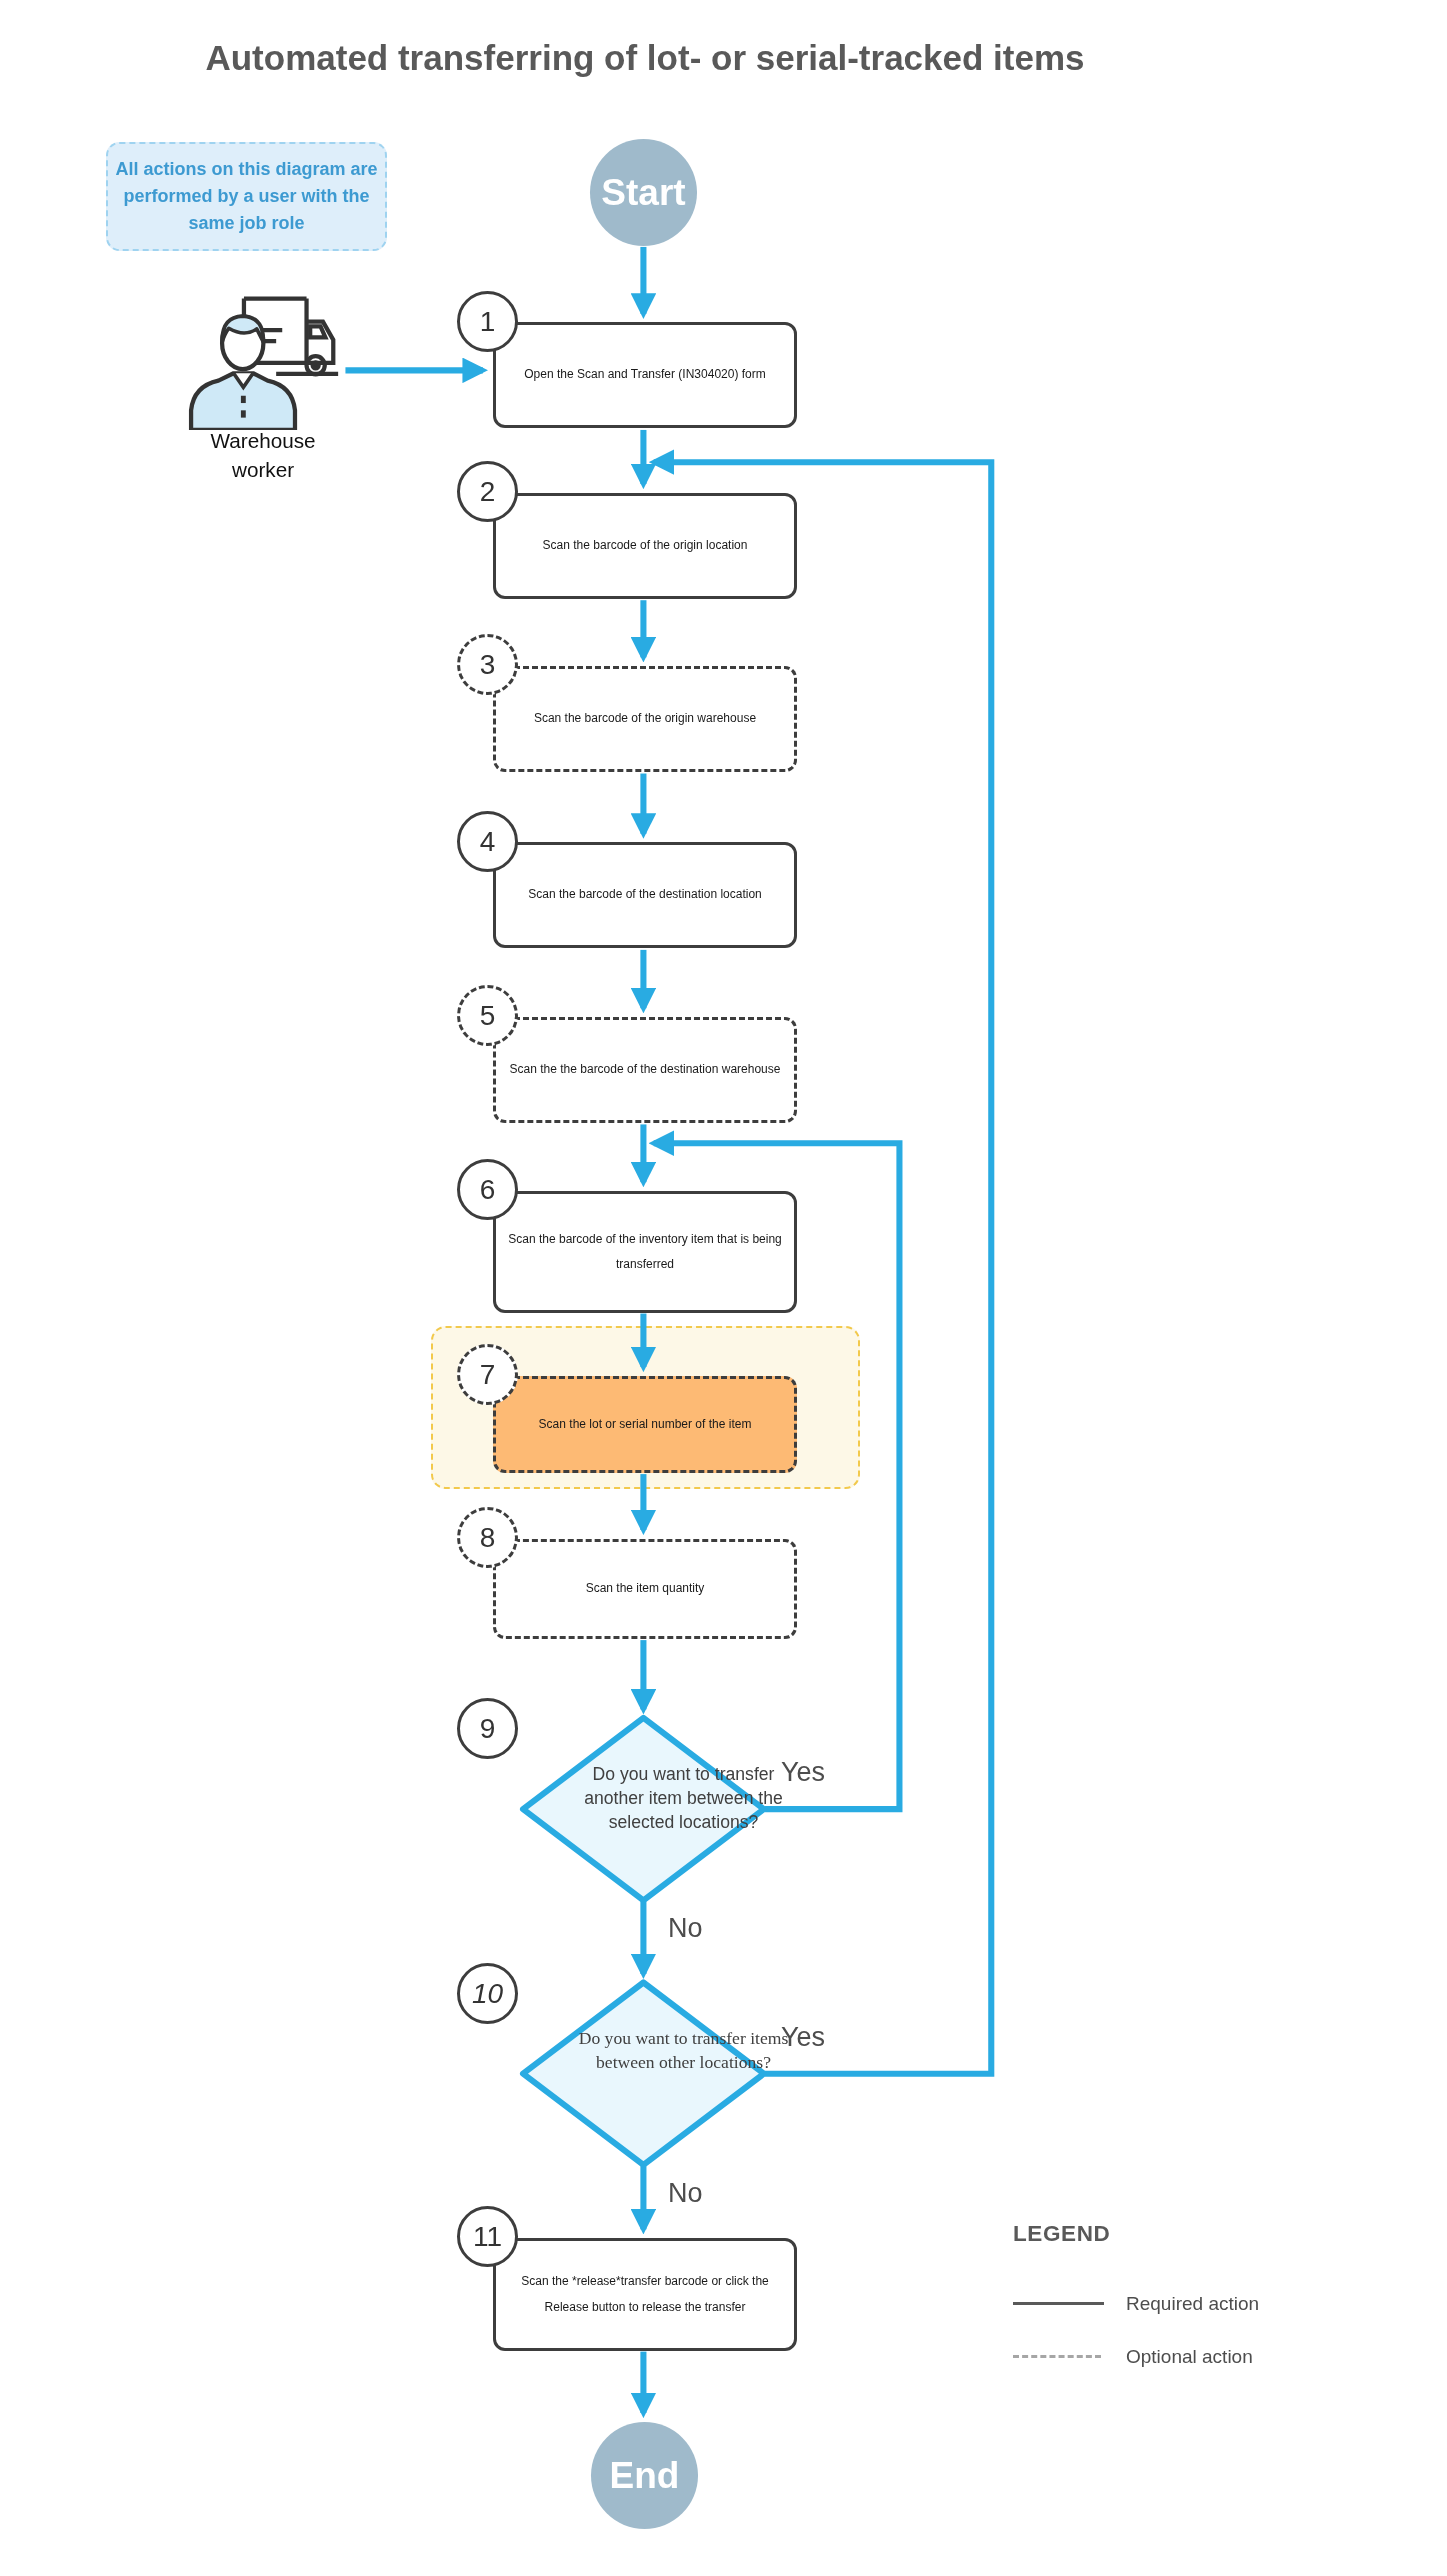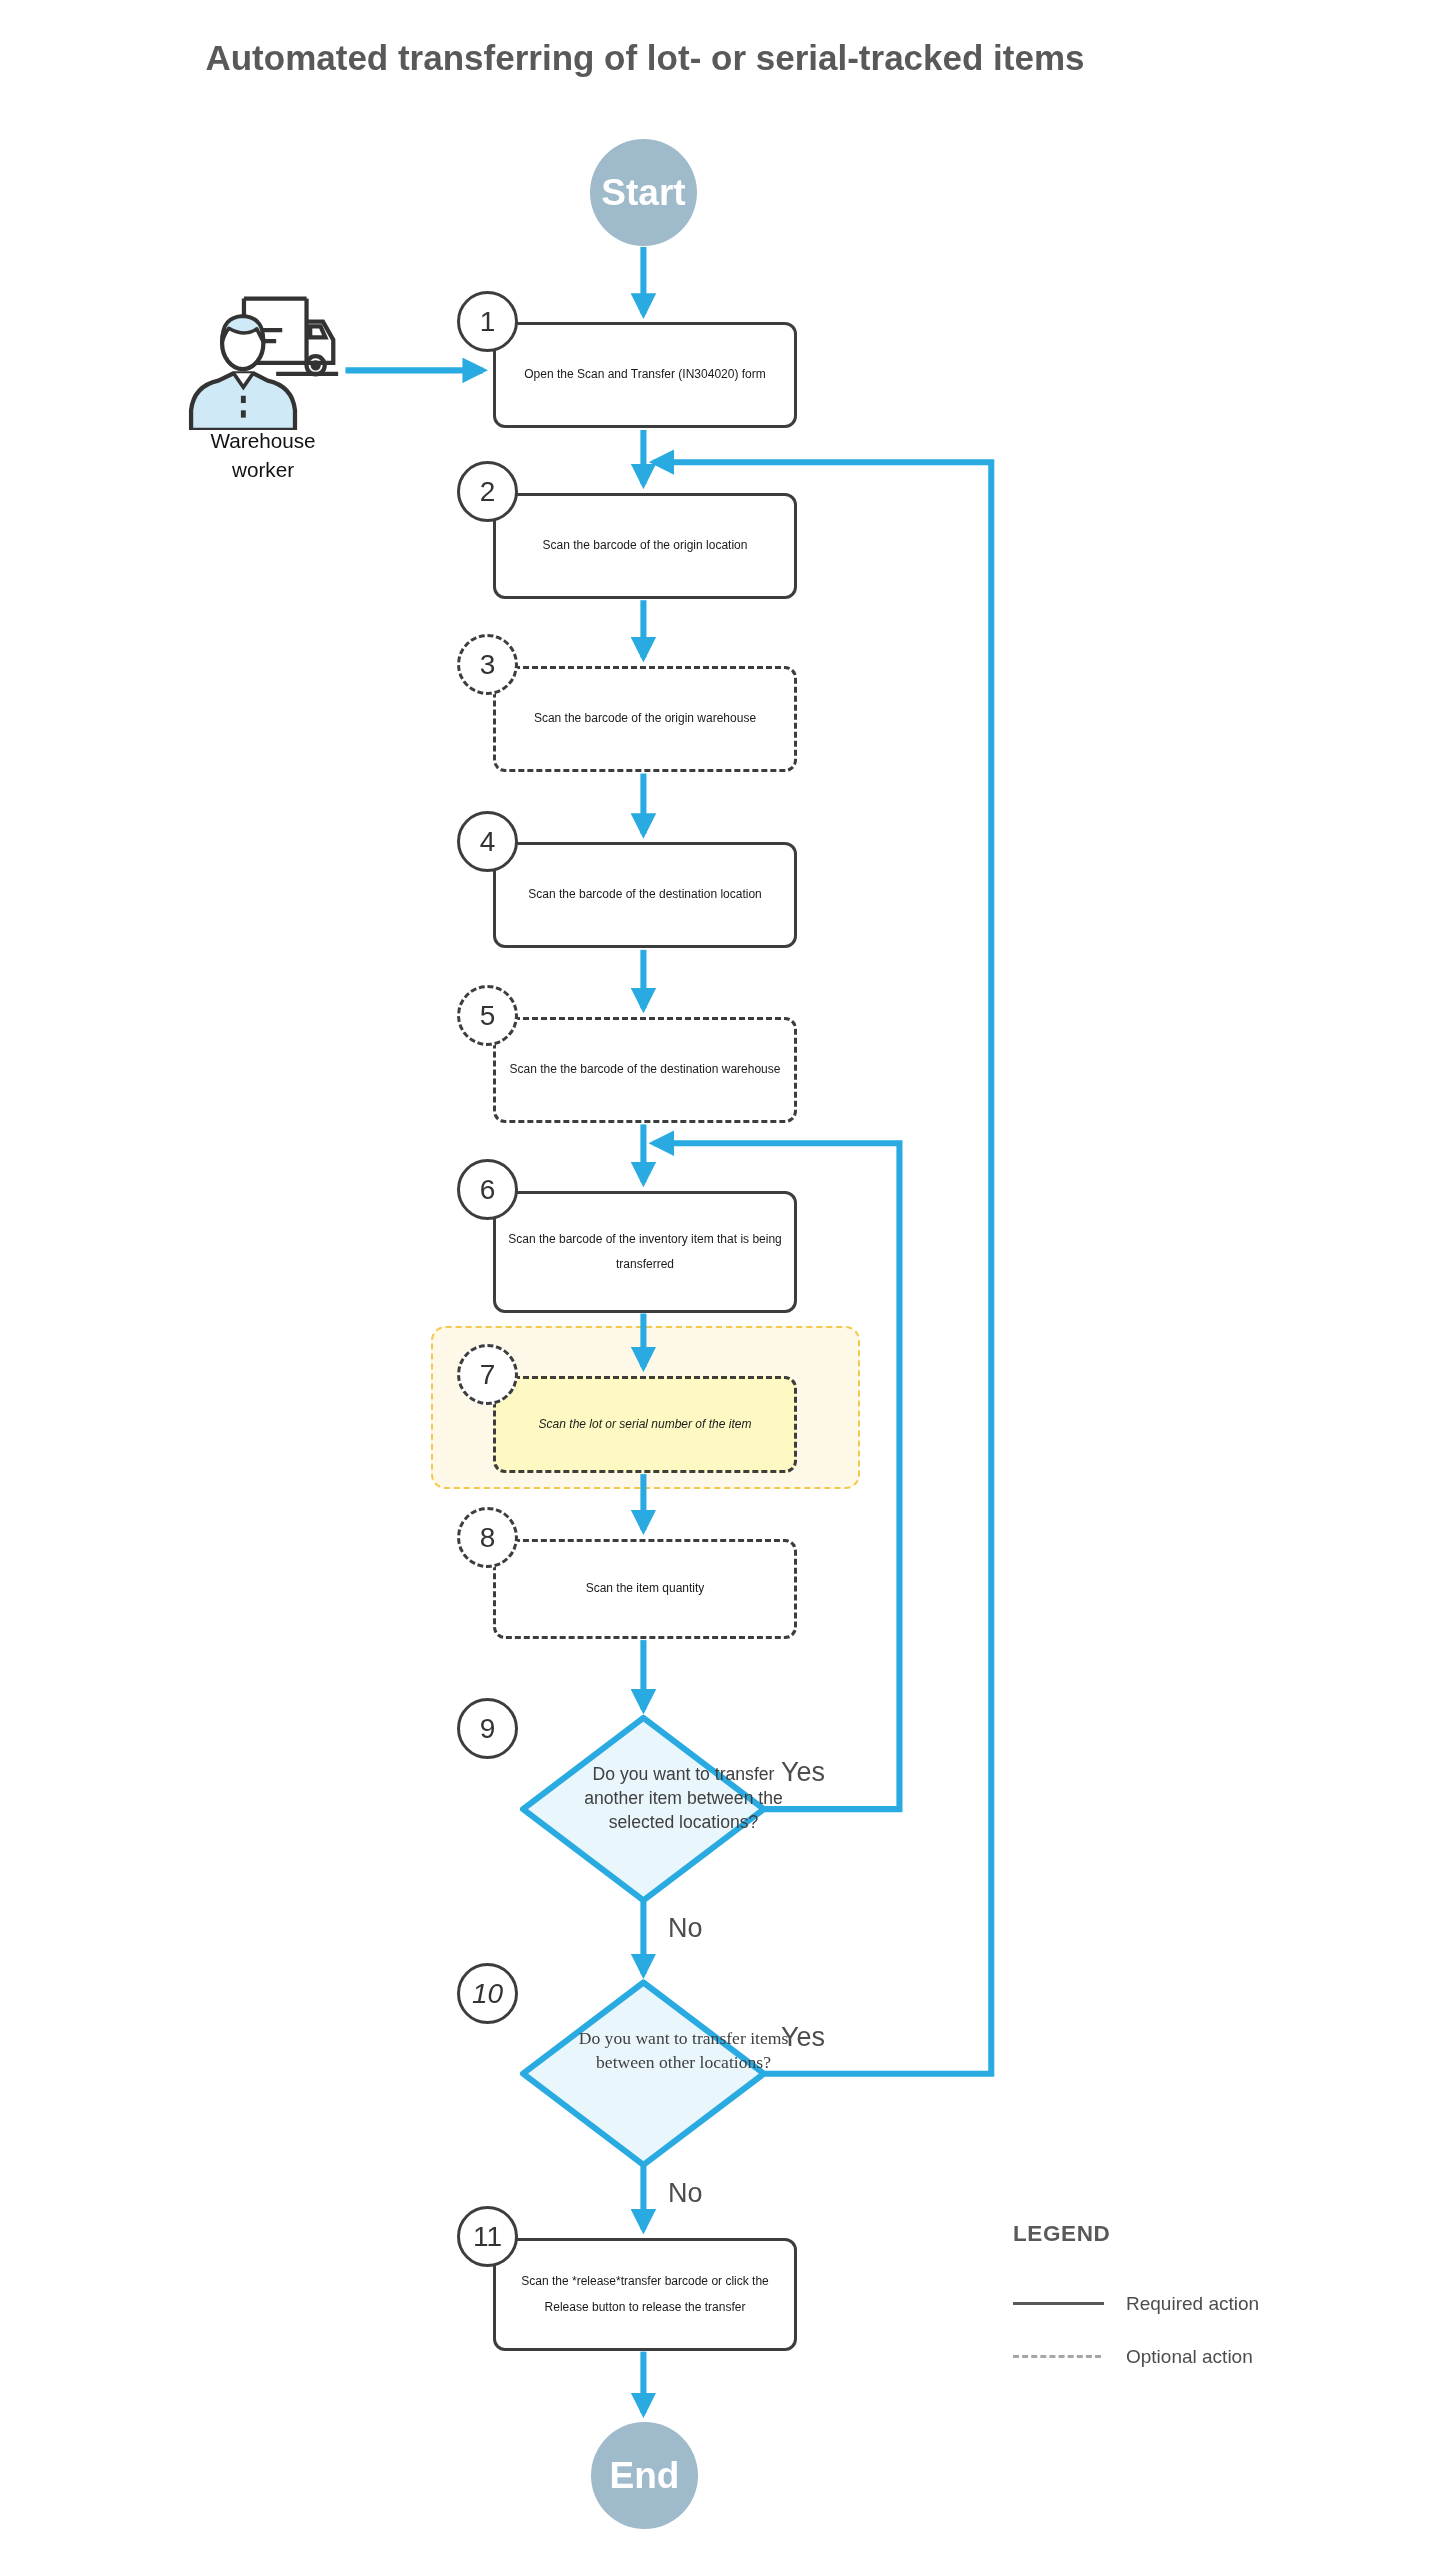--- a/index.html
+++ b/index.html
@@ -71,20 +71,21 @@
   .legend-label{font-size:19px;color:var(--label-text);}
   .z4{z-index:4;}
 </style>
 </head>
 <body>
 
 <div class="canvas">
 
   <div class="abs title">Automated transferring of lot- or serial-tracked items</div>
 
+  <div class="abs note">All actions on this diagram are performed by a user with the same job role</div>
 
   <svg class="abs" style="left:185px;top:291px;" width="158" height="139" viewBox="0 0 260 228">
     <g fill="none" stroke="#333333" stroke-width="7">
       <path d="M97 12 H200 M97 12 V42"></path>
       <path d="M200 12 V118"></path>
       <path d="M200 50 H227 L244 80 V118 H200"></path>
       <path d="M206 58 H223 L231 76 H206 Z"></path>
       <path d="M112 118 H200"></path>
       <path d="M150 136 H252"></path>
       <path d="M78 64 H160"></path>
@@ -130,21 +131,21 @@
 
   <div class="abs terminal z4" style="left:590px;top:139px;">Start</div>
   <div class="abs terminal z4" style="left:591px;top:2422px;">End</div>
 
   <div class="abs step z4" style="top:322px;height:106px;">Open the Scan and Transfer (IN304020) form</div>
   <div class="abs step z4" style="top:493px;height:106px;">Scan the barcode of the origin location</div>
   <div class="abs step dashed z4" style="top:666px;height:106px;">Scan the barcode of the origin warehouse</div>
   <div class="abs step z4" style="top:842px;height:106px;">Scan the barcode of the destination location</div>
   <div class="abs step dashed z4" style="top:1017px;height:106px;">Scan the the barcode of the destination warehouse</div>
   <div class="abs step z4" style="top:1191px;height:122px;">Scan the barcode of the inventory item that is being transferred</div>
-  <div class="abs step dashed z4" style="top:1376px;height:97px;background:#fef9c3;font-style:italic;">Scan the lot or serial number of the item</div>
+  <div class="abs step dashed z4" style="top:1376px;height:97px;background:#fdba74;">Scan the lot or serial number of the item</div>
   <div class="abs step dashed z4" style="top:1539px;height:100px;">Scan the item quantity</div>
   <div class="abs step z4" style="top:2238px;height:113px;">Scan the *release*transfer barcode or click the Release button to release the transfer</div>
 
   <div class="abs badge" style="left:457px;top:291px;">1</div>
   <div class="abs badge" style="left:457px;top:461px;">2</div>
   <div class="abs badge dashed" style="left:457px;top:634px;">3</div>
   <div class="abs badge" style="left:457px;top:811px;">4</div>
   <div class="abs badge dashed" style="left:457px;top:985px;">5</div>
   <div class="abs badge" style="left:457px;top:1159px;">6</div>
   <div class="abs badge dashed" style="left:457px;top:1344px;">7</div>

